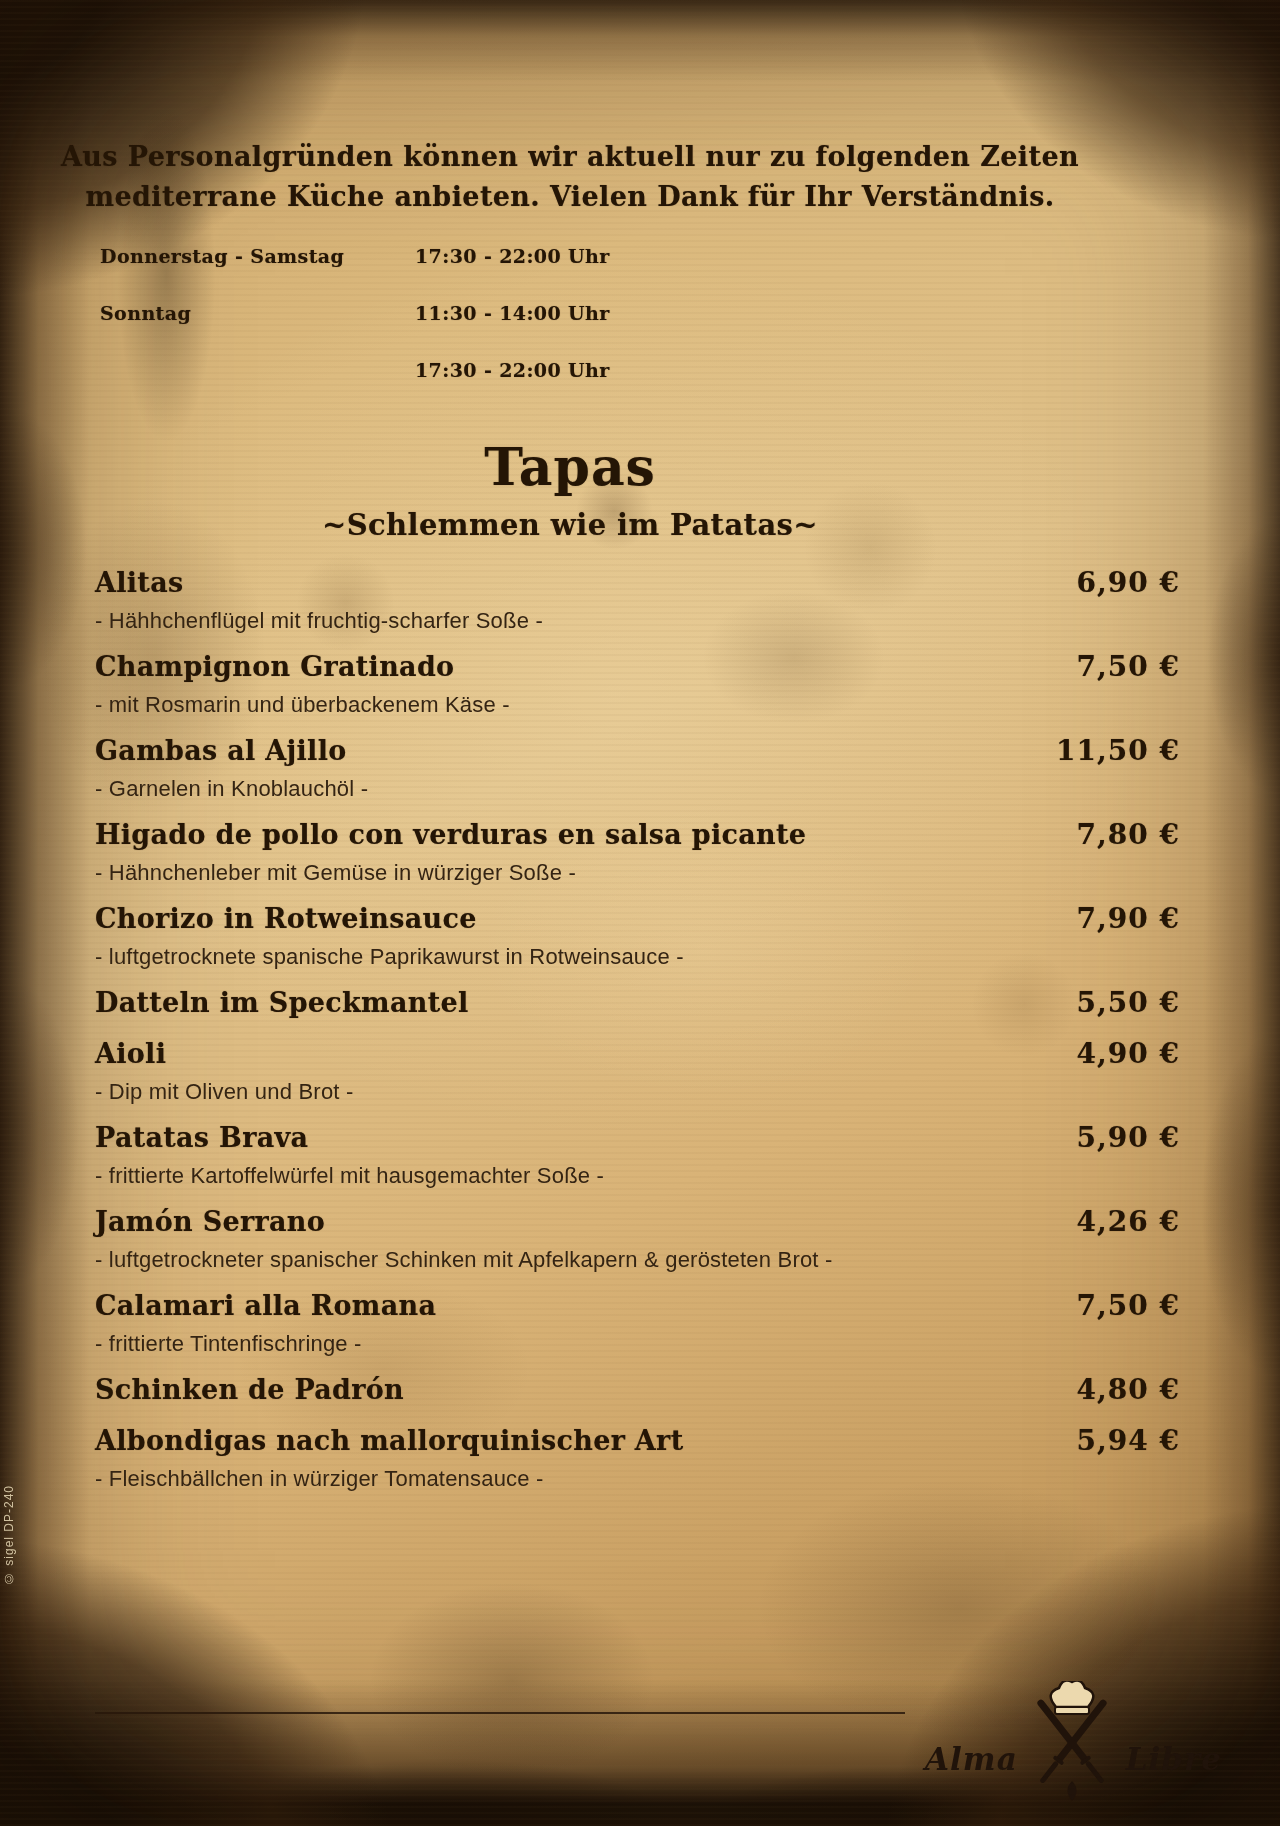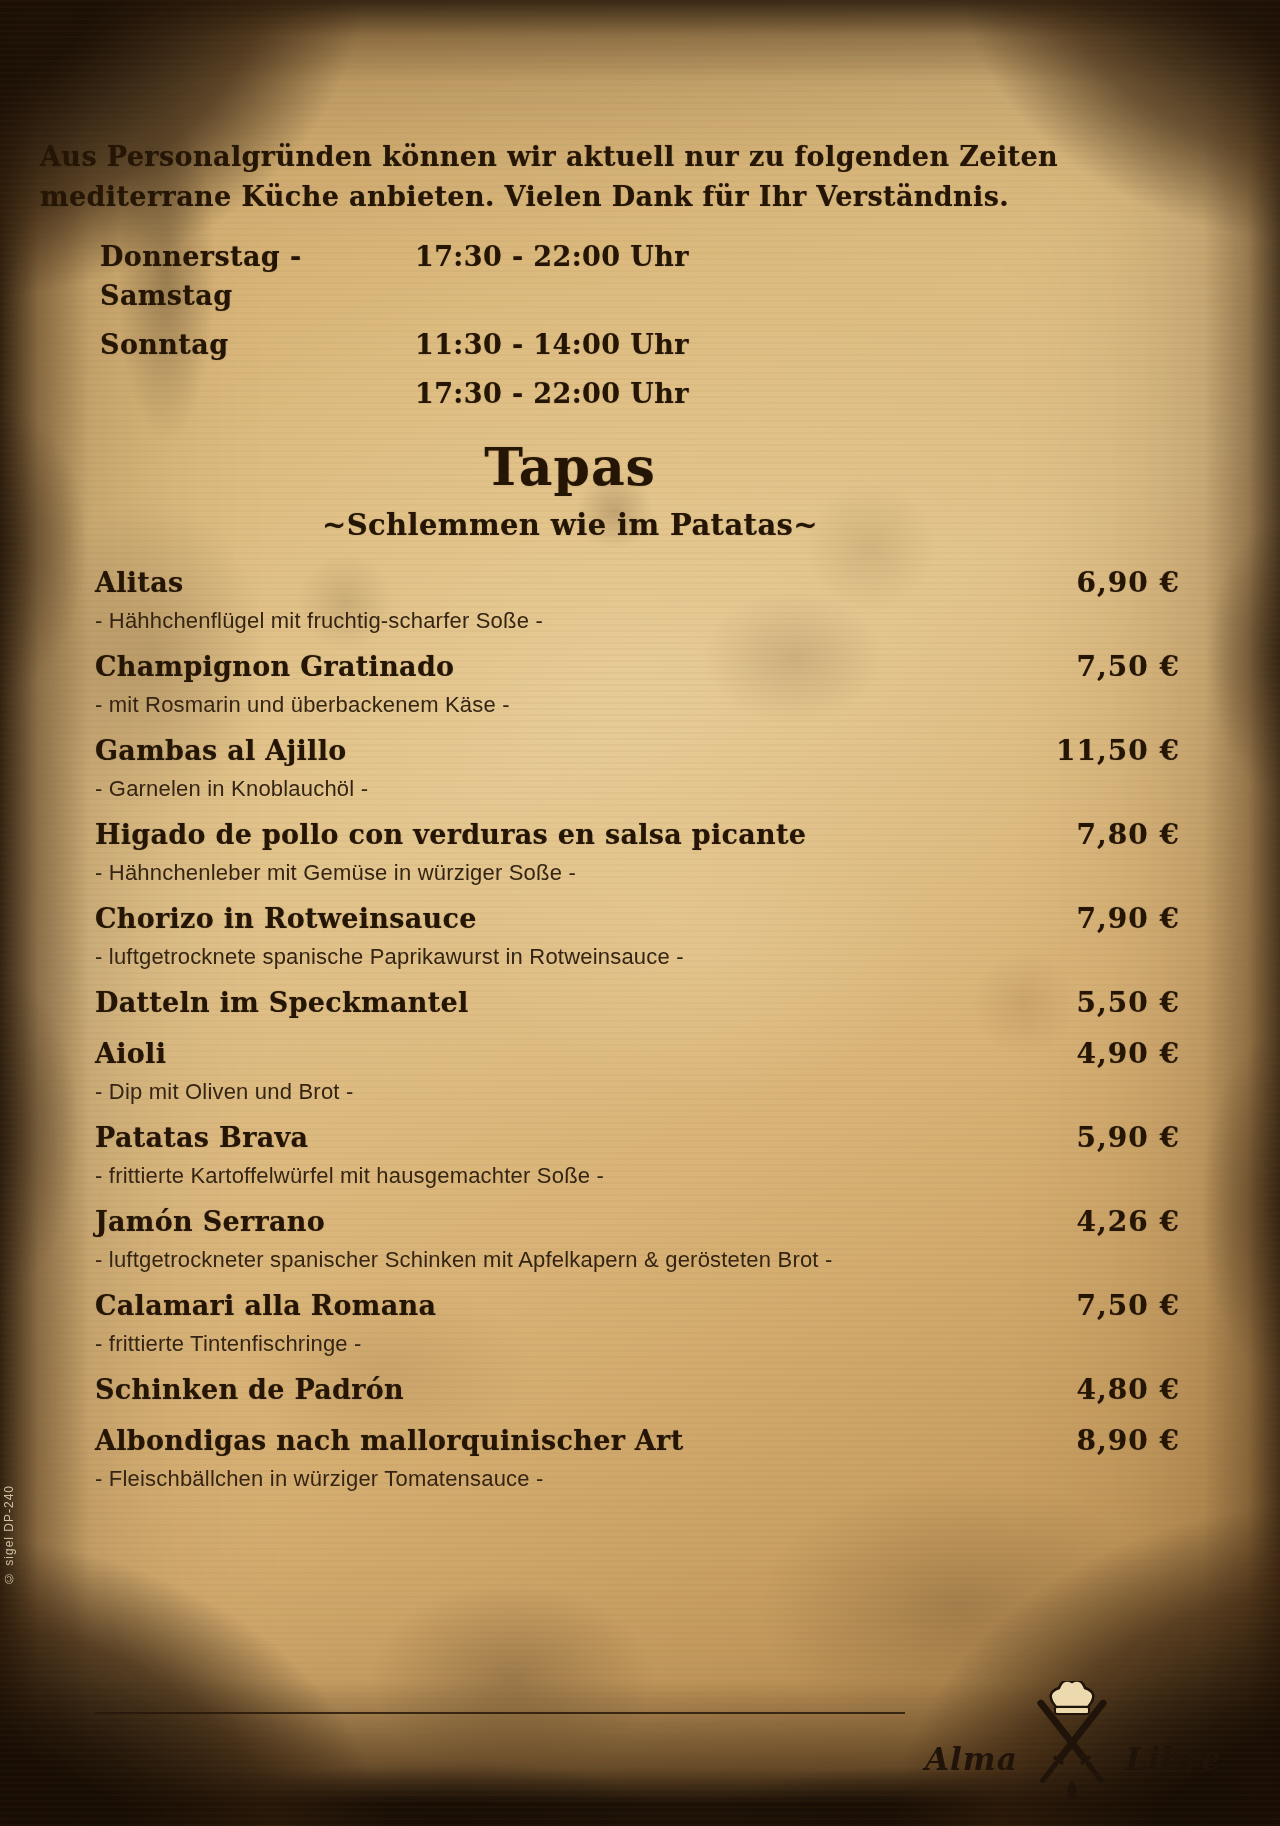--- a/index.html
+++ b/index.html
@@ -45,26 +45,26 @@
       radial-gradient(circle 95px at 68% 30%, rgba(100,70,30,.13), rgba(0,0,0,0) 70%),
       radial-gradient(circle 75px at 80% 55%, rgba(90,60,28,.12), rgba(0,0,0,0) 70%),
       radial-gradient(ellipse 210px 130px at 30% 75%, rgba(100,68,30,.12), rgba(0,0,0,0) 70%),
       radial-gradient(ellipse 270px 170px at 75% 88%, rgba(60,40,18,.22), rgba(0,0,0,0) 75%),
       radial-gradient(ellipse 190px 130px at 40% 92%, rgba(50,32,14,.26), rgba(0,0,0,0) 75%),
       radial-gradient(ellipse 320px 210px at 55% 52%, rgba(255,236,192,.12), rgba(0,0,0,0) 70%),
       repeating-linear-gradient(0deg, rgba(120,90,50,.05) 0 2px, rgba(0,0,0,0) 2px 6px);
   }
   .ink { text-shadow:0 0 1px rgba(36,21,5,.45); }
 
-  .notice { position:absolute; left:40px; right:180px; top:137px; text-align:left;
+  .notice { position:absolute; left:40px; right:180px; top:137px; text-align:center;
             font-size:27px; font-weight:bold; line-height:40px; letter-spacing:.4px; }
 
   .hours { position:absolute; left:100px; top:237px; display:grid;
-           grid-template-columns:315px auto; row-gap:10px;
-           font-size:27px; font-weight:bold; line-height:39px; letter-spacing:.4px; }
+           grid-template-columns:315px auto; row-gap:18px;
+           font-size:19px; font-weight:bold; line-height:39px; letter-spacing:.4px; }
 
   .title { position:absolute; left:40px; right:180px; top:436px; text-align:center;
            font-size:52px; font-weight:bold; letter-spacing:1px; }
   .subtitle { position:absolute; left:40px; right:180px; top:508px; text-align:center;
               font-size:29px; font-weight:bold; letter-spacing:.4px; }
 
   .menu { position:absolute; left:95px; top:563px; width:1085px; }
   .item { margin-bottom:11px; }
   .item-head { display:flex; align-items:baseline; }
   .item-name { font-size:27px; font-weight:bold; letter-spacing:.3px; line-height:40px; white-space:nowrap; }
@@ -193,21 +193,21 @@
     <div class="item">
       <div class="item-head">
         <span class="item-name ink">Schinken de Padrón</span>
         <span class="item-price ink">4,80 €</span>
       </div>
     </div>
 
     <div class="item">
       <div class="item-head">
         <span class="item-name ink">Albondigas nach mallorquinischer Art</span>
-        <span class="item-price ink">8,90 €</span>
+        <span class="item-price ink">5,94 €</span>
       </div>
       <div class="item-desc">- Fleischbällchen in würziger Tomatensauce -</div>
     </div>
 
   </div>
 
   <div class="divider"></div>
 
   <div class="brand">
     <span class="brand-word">Alma</span>

